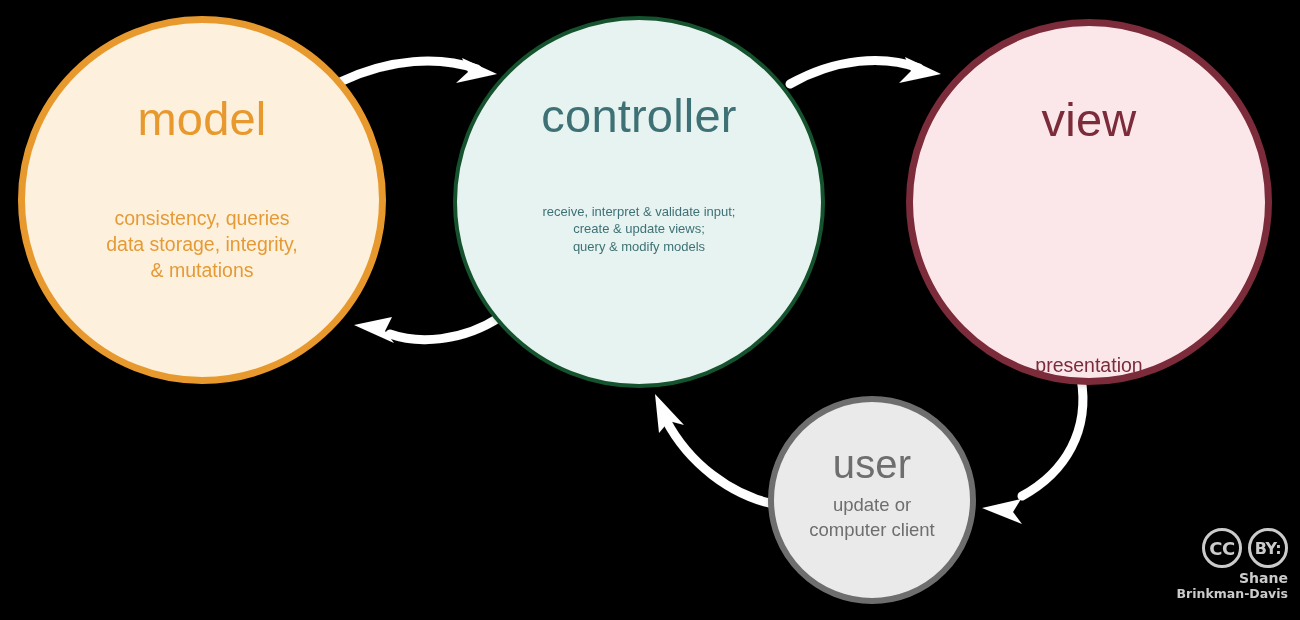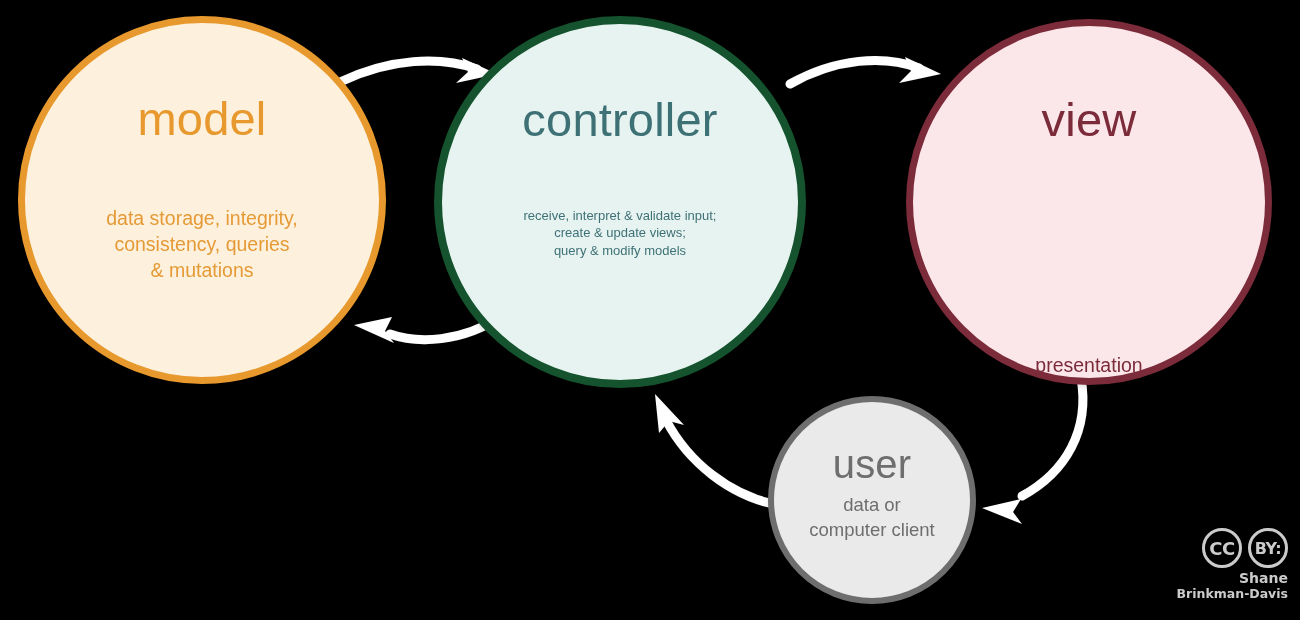--- a/index.html
+++ b/index.html
@@ -63,24 +63,24 @@
   }
   #node-model .node-desc {
     color: #E59A36;
     font-size: 19.5px;
     margin-top: 63px;
     width: 300px;
   }
 
   
   #node-controller {
-    left: 434px; top: 16px;
+    left: 453px; top: 16px;
     width: 372px; height: 372px;
     background: #E7F3F1;
-    border: 8px solid #14532d;
+    border: 4px solid #14532d;
   }
   #node-controller .node-title {
     color: #3E7175;
     font-size: 47px;
     margin-top: 72px;
   }
   #node-controller .node-desc {
     color: #3E7175;
     font-size: 13px;
     margin-top: 64px;
@@ -201,22 +201,22 @@
 
     <g filter="url(#softshadow)">
       <path d="M 778,505 C 730,496 688,462 666,420" fill="none" stroke="#FFFFFF" stroke-width="9" stroke-linecap="round"></path>
       <path d="M 655,394 L 659,433 L 669,421 L 684,425 Z" fill="#FFFFFF"></path>
     </g>
   </svg>
 
   <div class="node" id="node-model">
     <div class="node-title">model</div>
     <div class="node-desc">
+      <div>consistency, queries</div>
       <div>data storage, integrity,</div>
-      <div>consistency, queries</div>
       <div>&amp; mutations</div>
     </div>
   </div>
 
   <div class="node" id="node-controller">
     <div class="node-title">controller</div>
     <div class="node-desc">
       <div>receive, interpret &amp; validate input;</div>
       <div>create &amp; update views;</div>
       <div>query &amp; modify models</div>
@@ -226,21 +226,21 @@
   <div class="node" id="node-view">
     <div class="node-title">view</div>
     <div class="node-desc">
       <div>presentation</div>
     </div>
   </div>
 
   <div class="node" id="node-user">
     <div class="node-title">user</div>
     <div class="node-desc">
-      <div>data or</div>
+      <div>update or</div>
       <div>computer client</div>
     </div>
   </div>
 
   <div id="attribution">
     <div class="cc-marks">
       <div class="cc-mark">CC</div>
       <div class="cc-mark by">BY:</div>
     </div>
     <div id="attrib-name">

